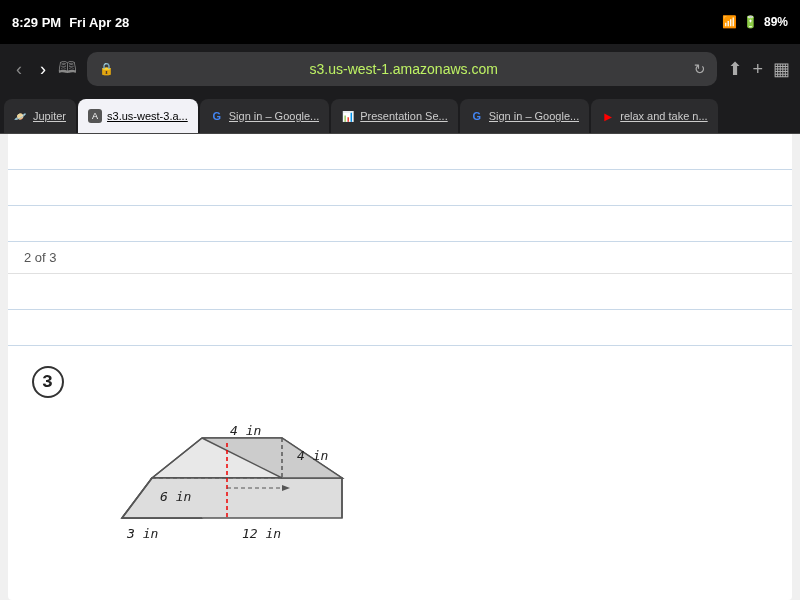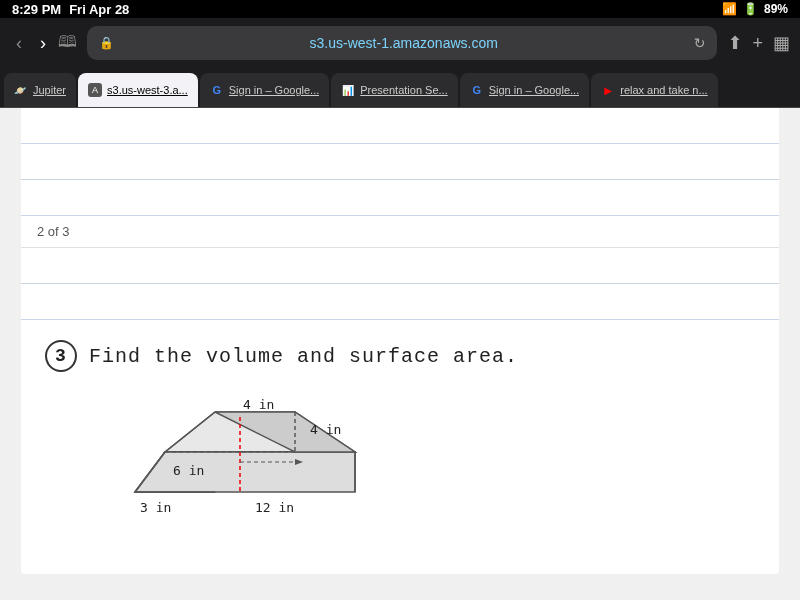--- a/index.html
+++ b/index.html
@@ -2,21 +2,21 @@
 <html><head>
   <meta charset="utf-8">
   <style>
     * { margin: 0; padding: 0; box-sizing: border-box; }
     body { width: 800px; height: 600px; overflow: hidden; background: #f0f0f0; font-family: -apple-system, sans-serif; }
 
     
     .status-bar {
       background: #000;
       color: #fff;
-      height: 18px;
+      height: 44px;
       display: flex;
       align-items: center;
       justify-content: space-between;
       padding: 0 12px;
       font-size: 13px;
       font-weight: 600;
     }
     .status-left { display: flex; gap: 8px; }
     .status-right { display: flex; align-items: center; gap: 6px; font-size: 12px; }
 
@@ -47,21 +47,21 @@
       flex: 1;
       background: #3a3a3c;
       border-radius: 10px;
       height: 34px;
       display: flex;
       align-items: center;
       padding: 0 12px;
       gap: 8px;
     }
     .lock-icon { color: #aaa; font-size: 12px; }
-    .address-text { color: #7dd3fc; font-size: 14px; flex: 1; text-align: center; }
+    .address-text { color: #bef264; font-size: 14px; flex: 1; text-align: center; }
     .browser-actions { display: flex; gap: 10px; align-items: center; }
     .browser-action-btn {
       background: none; border: none; color: #aaa; font-size: 18px; cursor: pointer;
     }
 
     
     .tab-bar {
       background: #1c1c1e;
       height: 40px;
       display: flex;
@@ -99,21 +99,21 @@
       display: flex;
       align-items: center;
       justify-content: center;
       font-size: 10px;
     }
     .tab-label { overflow: hidden; text-overflow: ellipsis; text-decoration: underline; }
 
     
     .page-content {
       background: #fff;
-      margin: 0 21px;
+      margin: 0 8px;
       height: calc(600px - 28px - 50px - 40px - 16px);
       overflow-y: auto;
       border-radius: 0 0 4px 4px;
     }
 
     .page-counter {
       font-size: 13px;
       color: #555;
       padding: 8px 16px;
       border-bottom: 1px solid #e0e0e0;
@@ -155,20 +155,21 @@
       font-weight: bold;
       flex-shrink: 0;
     }
 
     
     .figure-container {
       display: flex;
       justify-content: flex-start;
       padding: 0 40px;
       margin-bottom: 10px;
+      font-style: italic;
     }
   </style>
 </head>
 <body>
 
 <div class="status-bar">
   <div class="status-left">
     <span>8:29 PM</span>
     <span>Fri Apr 28</span>
   </div>
@@ -237,21 +238,20 @@
   </div>
 
   <div class="ruled-section">
     <div class="ruled-line"></div>
     <div class="ruled-line"></div>
   </div>
 
   <div class="question-area">
     <div class="question-text">
       <span class="question-number">3</span>
-      <span>Find the volume and surface area.</span>
     </div>
 
     <div class="figure-container">
       <svg width="340" height="160" viewBox="0 0 340 160">
 
         <polygon points="130,20 210,20 270,60 80,60" fill="#e8e8e8" stroke="#555" stroke-width="1.5"></polygon>
 
         <polygon points="50,100 130,100 210,60 80,60" fill="#fff" stroke="#555" stroke-width="1.5"></polygon>
 
         <polygon points="50,100 270,100 270,60 80,60" fill="#ddd" stroke="#555" stroke-width="1.5"></polygon>

